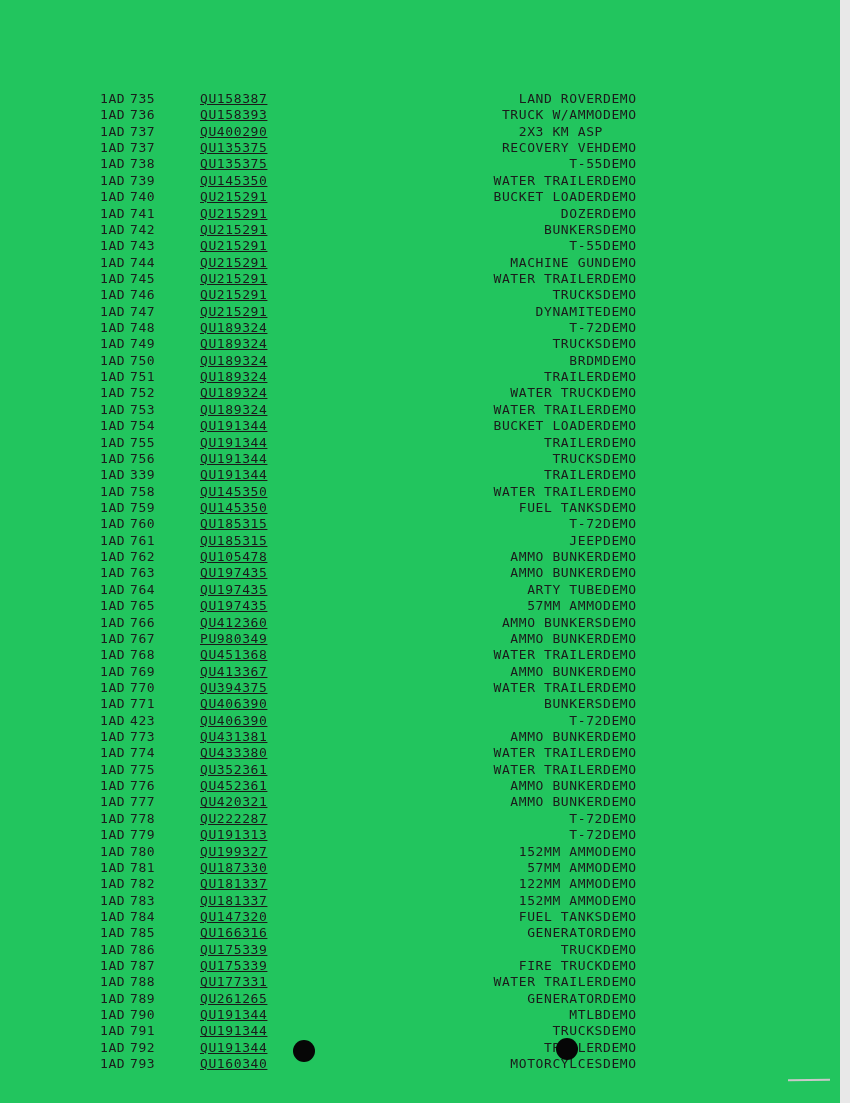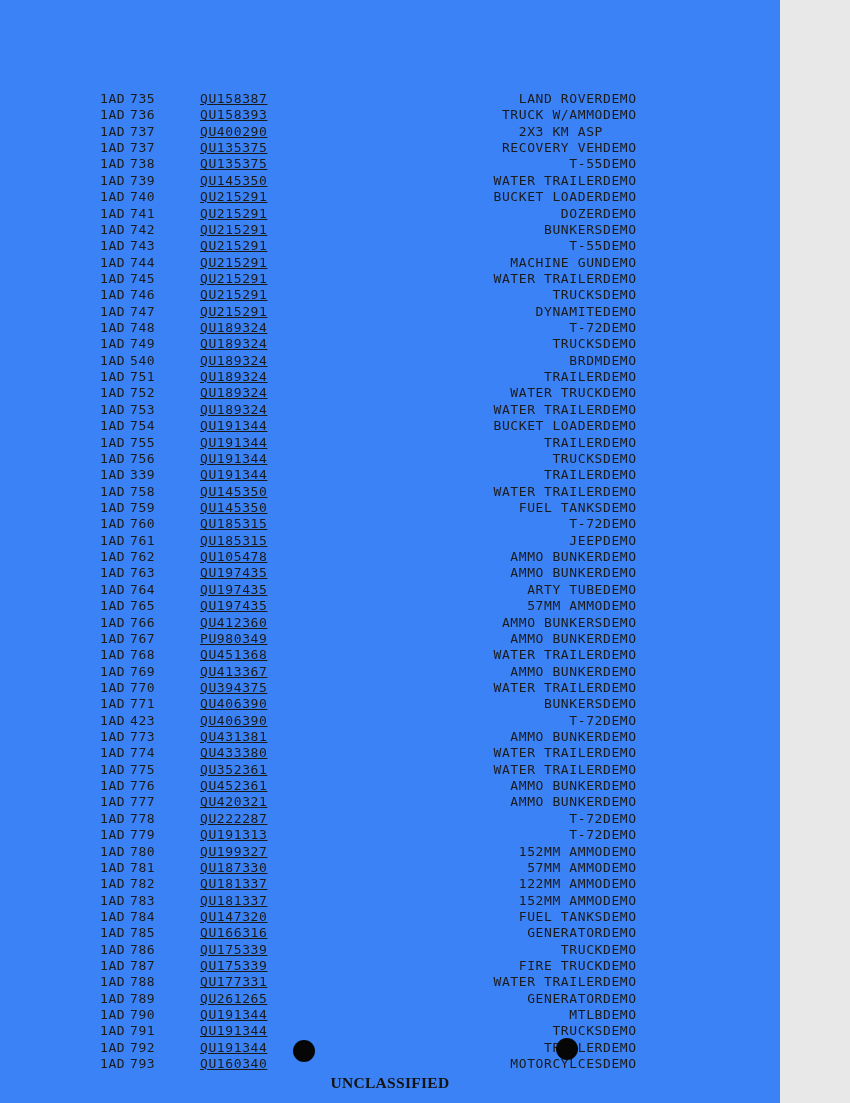--- a/index.html
+++ b/index.html
@@ -3,23 +3,23 @@
 <meta charset="utf-8">
 <style>
   html, body {
     margin: 0;
     padding: 0;
     background: #e8e8e8;
     font-family: "DejaVu Sans Mono", monospace;
   }
   .page {
     position: relative;
-    width: 780px;
+    width: 840px;
     height: 1103px;
-    background: #3b82f6;
+    background: #22c55e;
     overflow: hidden;
   }
   .listing {
     position: absolute;
     left: 100px;
     top: 91px;
     width: 620px;
     color: #1b1b1b;
   }
   .row {
@@ -195,21 +195,21 @@
     <div class="row">
       <span class="c-unit">1AD</span>
       <span class="c-num">749</span>
       <span class="c-coord">QU189324</span>
       <span class="c-item">TRUCKS</span>
       <span class="c-status">DEMO</span>
     </div>
 
     <div class="row">
       <span class="c-unit">1AD</span>
-      <span class="c-num">540</span>
+      <span class="c-num">750</span>
       <span class="c-coord">QU189324</span>
       <span class="c-item">BRDM</span>
       <span class="c-status">DEMO</span>
     </div>
 
     <div class="row">
       <span class="c-unit">1AD</span>
       <span class="c-num">751</span>
       <span class="c-coord">QU189324</span>
       <span class="c-item">TRAILER</span>
@@ -549,17 +549,16 @@
       <span class="c-num">793</span>
       <span class="c-coord">QU160340</span>
       <span class="c-item">MOTORCYLCES</span>
       <span class="c-status">DEMO</span>
     </div>
   </div>
 
   <div class="dot dot1"></div>
   <div class="dot dot2"></div>
 
-  <div class="classification">UNCLASSIFIED</div>
 
   <div class="scan-artifact"></div>
 
 </div>
 
 </body></html>

